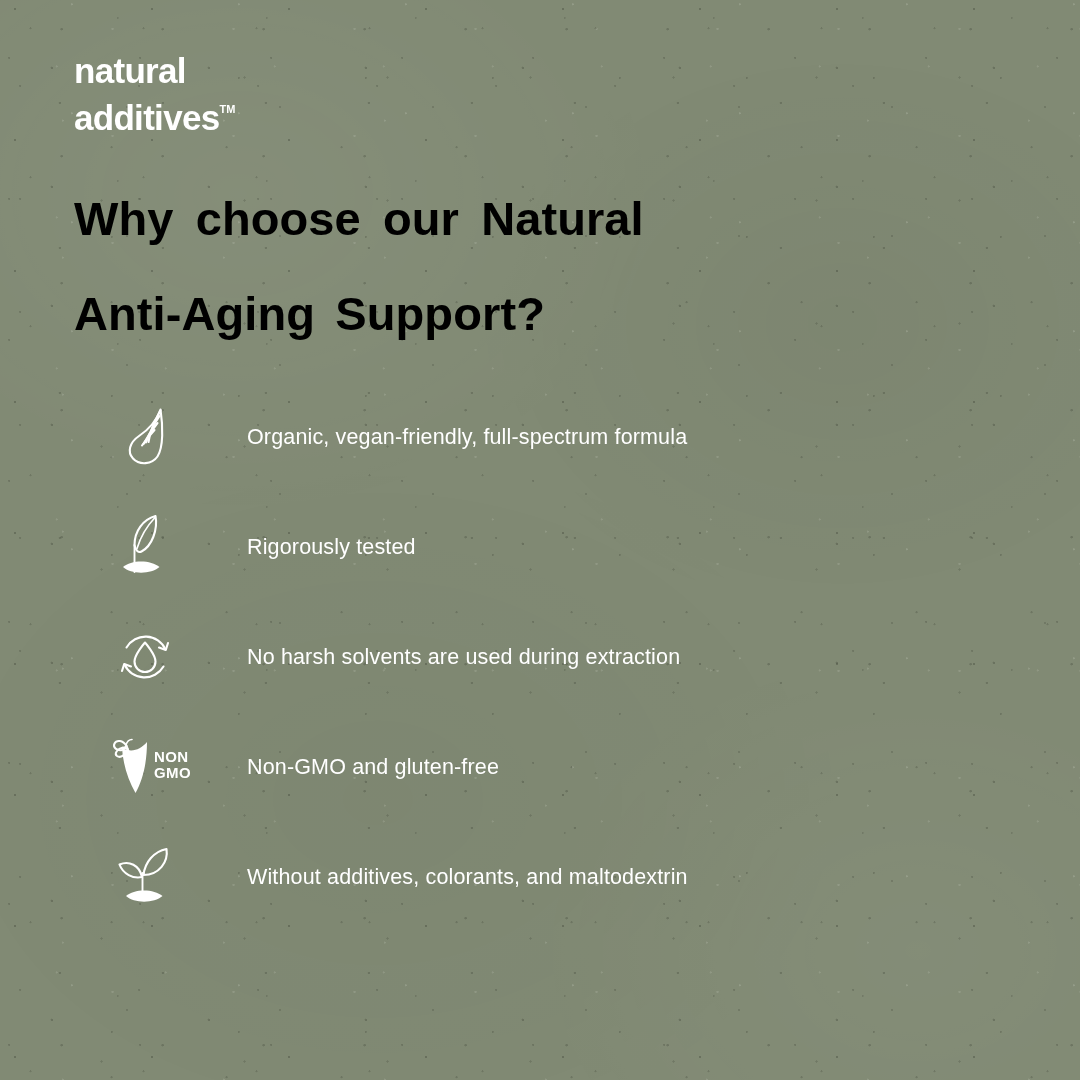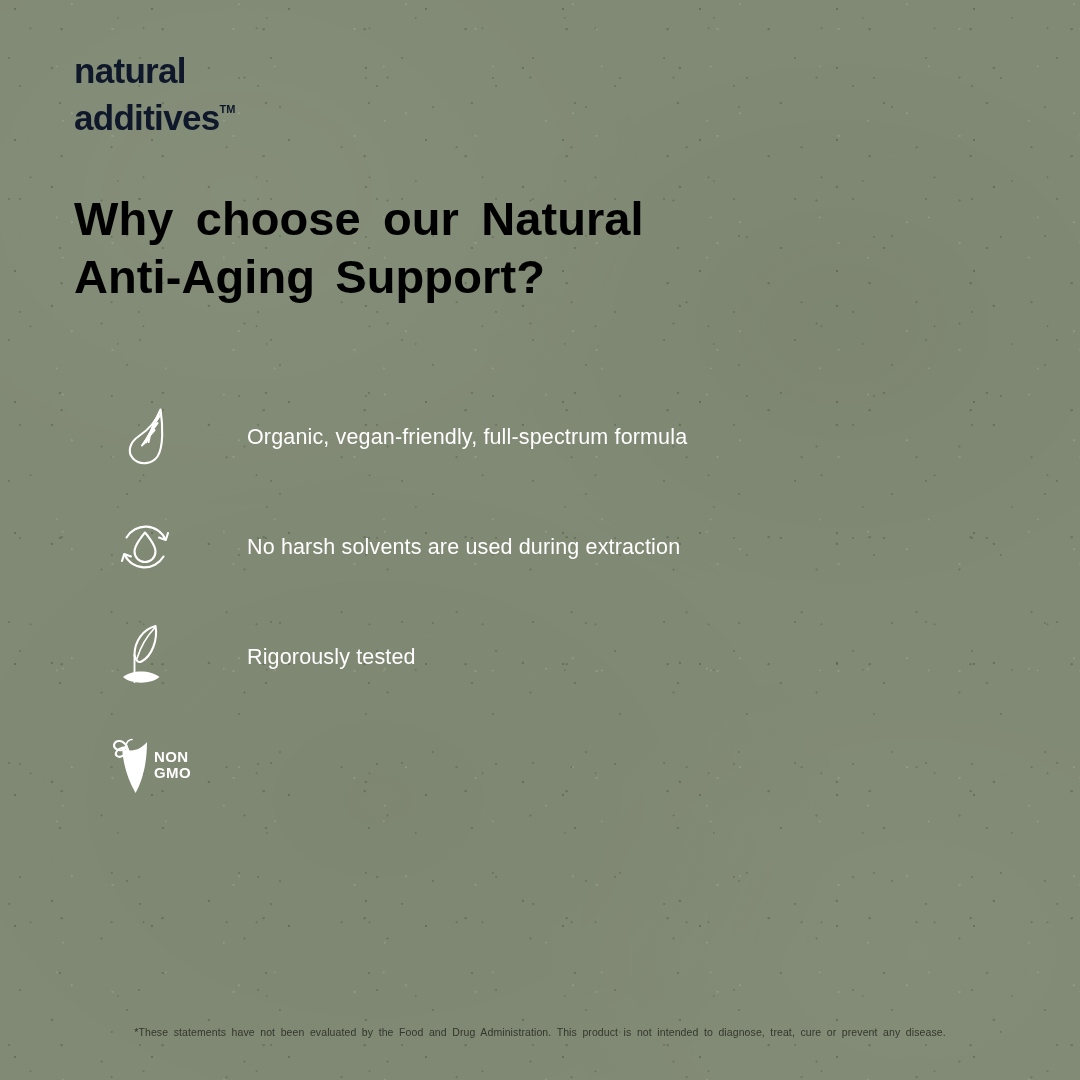--- a/index.html
+++ b/index.html
@@ -55,21 +55,21 @@
       radial-gradient(ellipse 48% 38% at 78% 30%, rgba(30,34,26,.10), transparent 70%),
       radial-gradient(ellipse 60% 45% at 35% 74%, rgba(30,34,26,.08), transparent 72%),
       radial-gradient(ellipse 50% 40% at 85% 88%, rgba(255,255,255,.06), transparent 70%);
   }
 
   #page { position:absolute; inset:0; z-index:2; }
 
   
   #brand-logo {
     position:absolute; left:74px; top:52px;
-    color:#0f172a;
+    color:#ffffff;
     font-weight:700;
     font-size:35px;
     line-height:38px;
     letter-spacing:-.7px;
   }
   #brand-logo .logo-line { display:block; white-space:nowrap; }
   #brand-logo .tm {
     font-size:11px;
     vertical-align:17px;
     letter-spacing:0;
@@ -81,21 +81,21 @@
     position:absolute; left:74px; top:190px;
     width:760px;
     color:#000000;
     font-weight:700;
     font-size:47px;
     line-height:58px;
     letter-spacing:.1px;
   }
   #headline .hl-line { display:block; white-space:nowrap; }
   #headline .hl-line.first { word-spacing:9px; }
-  #headline .hl-line.second { word-spacing:7px; }
+  #headline .hl-line.second { word-spacing:7px;margin-top:37px; }
 
   
   #feature-list {
     position:absolute; left:0; top:382px; width:924px;
   }
   .feature-row {
     position:relative;
     height:110px;
     display:flex;
     align-items:center;
@@ -156,67 +156,82 @@
           <path d="M43.5 10 C37.5 19 33 28 30 36.5"></path>
           <path d="M41.5 17 C35.5 24.5 31 31.5 27.5 38"></path>
           <path d="M38.5 24 C33.5 29.5 29.5 34.5 26 39.5"></path>
         </svg>
       </span>
       <span class="feature-text">Organic, vegan-friendly, full-spectrum formula</span>
     </div>
 
     <div class="feature-row">
       <span class="feature-icon">
+        <svg width="56" height="64" viewBox="0 0 56 64" fill="none" stroke="#ffffff" stroke-width="2.1" stroke-linecap="round" stroke-linejoin="round">
+
+          <path d="M6 52 C14 44.5 34 44.5 42.5 52 C34 59.5 14 59.5 6 52 Z" fill="#ffffff" stroke="none"></path>
+
+          <path d="M17.5 57 L17.5 30" stroke-width="1.9"></path>
+
+          <path d="M17.5 30 C17.5 16 26 4.5 38.5 1 C41 14.5 35 31 24.5 36.5 C21.5 38 18.5 36 17.5 30 Z"></path>
+
+          <path d="M38 2.5 C30 11 23.5 22 20 33.5" stroke-width="1.6"></path>
+        </svg>
+      </span>
+      <span class="feature-text">Rigorously tested</span>
+    </div>
+
+    <div class="feature-row">
+      <span class="feature-icon">
         <svg width="60" height="60" viewBox="0 0 60 60" fill="none" stroke="#ffffff" stroke-width="2.1" stroke-linecap="round" stroke-linejoin="round">
 
           <path d="M11.5 20.5 A22 22 0 0 1 50.5 22.5"></path>
           <path d="M44 20.5 L50.8 23 L53 16"></path>
 
           <path d="M48.5 39.5 A22 22 0 0 1 9.5 37.5"></path>
           <path d="M16 39.5 L9.2 37 L7 44"></path>
 
           <path d="M30 15.5 C30 15.5 19.5 27.5 19.5 34.5 C19.5 40.3 24.2 45 30 45 C35.8 45 40.5 40.3 40.5 34.5 C40.5 27.5 30 15.5 30 15.5 Z"></path>
         </svg>
       </span>
       <span class="feature-text">No harsh solvents are used during extraction</span>
     </div>
 
     <div class="feature-row">
-      <span class="feature-icon">
-        <svg width="56" height="64" viewBox="0 0 56 64" fill="none" stroke="#ffffff" stroke-width="2.1" stroke-linecap="round" stroke-linejoin="round">
-
-          <path d="M6 52 C14 44.5 34 44.5 42.5 52 C34 59.5 14 59.5 6 52 Z" fill="#ffffff" stroke="none"></path>
-
-          <path d="M17.5 57 L17.5 30" stroke-width="1.9"></path>
-
-          <path d="M17.5 30 C17.5 16 26 4.5 38.5 1 C41 14.5 35 31 24.5 36.5 C21.5 38 18.5 36 17.5 30 Z"></path>
-
-          <path d="M38 2.5 C30 11 23.5 22 20 33.5" stroke-width="1.6"></path>
-        </svg>
-      </span>
-      <span class="feature-text">Rigorously tested</span>
-    </div>
-
-    <div class="feature-row">
       <span class="feature-icon" style="left:104px; width:92px;">
         <svg width="88" height="62" viewBox="0 0 88 62" fill="none" stroke="#ffffff" stroke-width="2" stroke-linecap="round" stroke-linejoin="round">
 
           <path d="M16 12 C17 28 22 44 29.5 57 C37 44 41 26 41 6 C34 14 25.5 17 16 12 Z" fill="#ffffff" stroke="none"></path>
 
           <path d="M20.5 9.5 L25 21.5" stroke-width="1.9"></path>
 
           <path d="M20.5 10 C17 4 10.5 3.5 8.5 7.5 C6.5 11.5 11 15 16 14 Z"></path>
           <path d="M21.5 12.5 C20 19 14.5 22.5 11 20 C7.8 17.6 11.5 12.5 17 11.5 Z"></path>
 
           <path d="M20 9 C21 5.5 23.5 3.5 26 3.5" stroke-width="1.6"></path>
 
           <text x="48" y="26" fill="#ffffff" stroke="none" font-family="Liberation Sans, sans-serif" font-size="15" font-weight="700" letter-spacing=".4">NON</text>
           <text x="48" y="42" fill="#ffffff" stroke="none" font-family="Liberation Sans, sans-serif" font-size="15" font-weight="700" letter-spacing=".4">GMO</text>
         </svg>
       </span>
-    </div>
-
+      <span class="feature-text">Non-GMO and gluten-free</span>
+    </div>
+
+    <div class="feature-row">
+      <span class="feature-icon" style="left:106px; width:76px;">
+        <svg width="66" height="60" viewBox="0 0 66 60" fill="none" stroke="#ffffff" stroke-width="2.1" stroke-linecap="round" stroke-linejoin="round">
+
+          <path d="M15 49 C23 41.5 43 41.5 51.5 49 C43 56.5 23 56.5 15 49 Z" fill="#ffffff" stroke="none"></path>
+
+          <path d="M31.5 53 L31.5 26" stroke-width="1.9"></path>
+
+          <path d="M31 30 C22 32 12 27 8.5 17.5 C18 13.5 28.5 18 31 30 Z"></path>
+
+          <path d="M32.5 28 C34 15 43 4.5 55.5 2 C57.5 15 48 28 32.5 28 Z"></path>
+        </svg>
+      </span>
+      <span class="feature-text">Without additives, colorants, and maltodextrin</span>
+    </div>
 
   </div>
 
-  <p id="disclaimer">*These statements have not been evaluated by the Food and Drug Administration. This product is not intended to diagnose, treat, cure or prevent any disease.</p>
 
 </div>
 
 </body></html>

